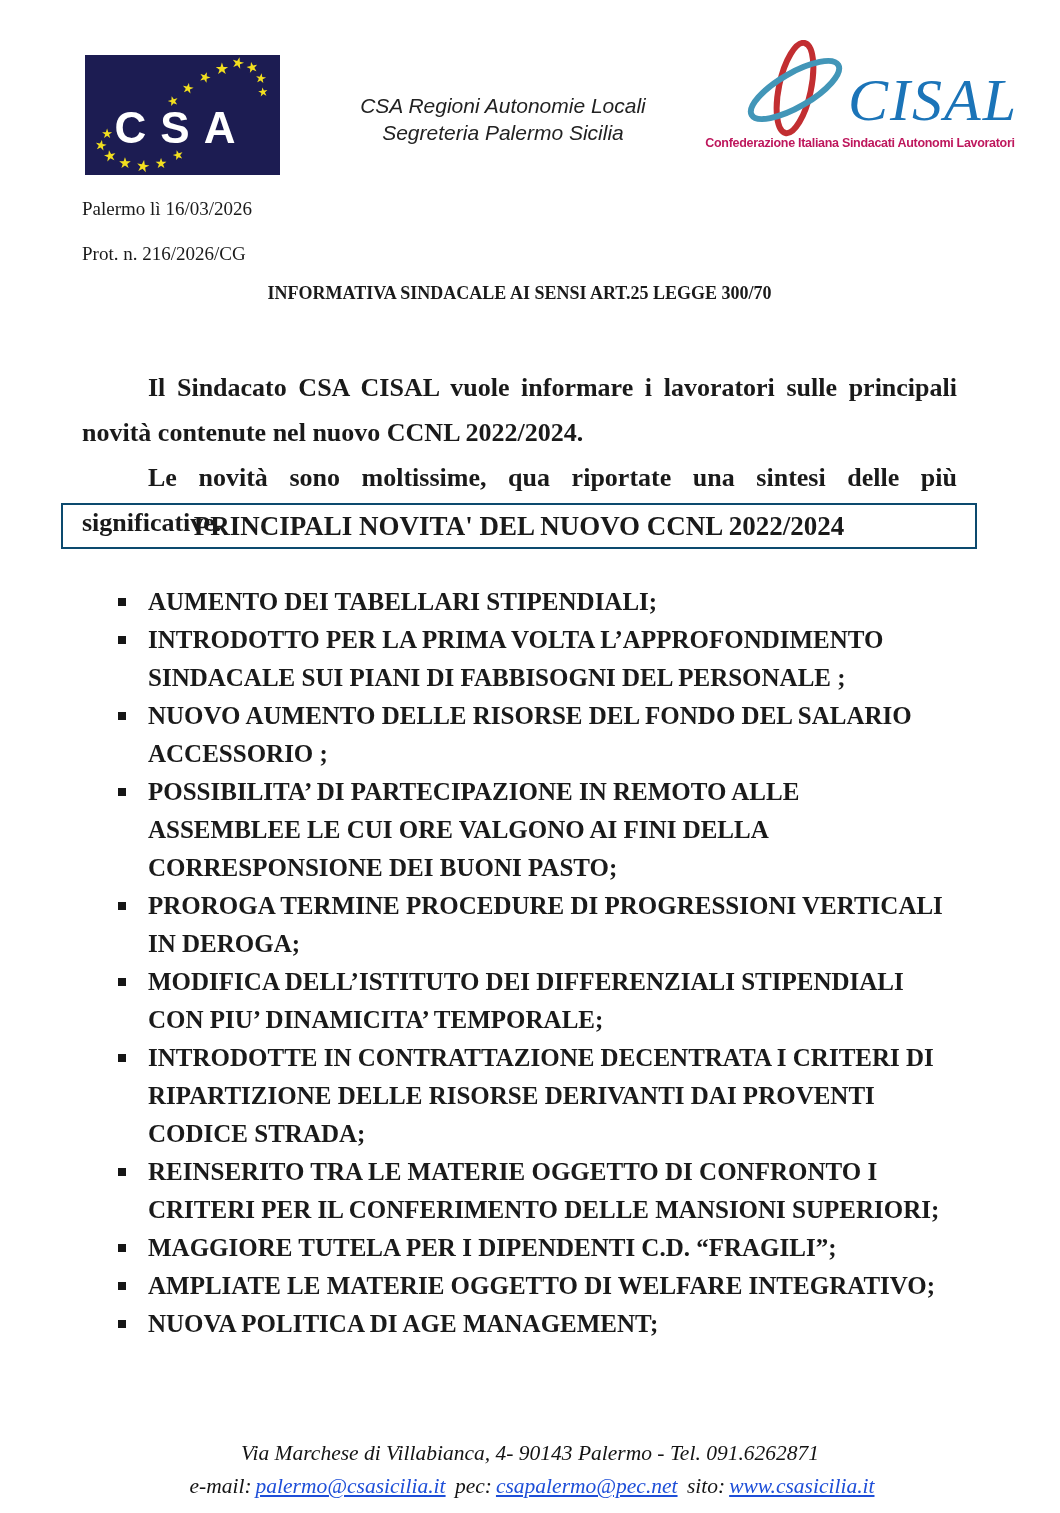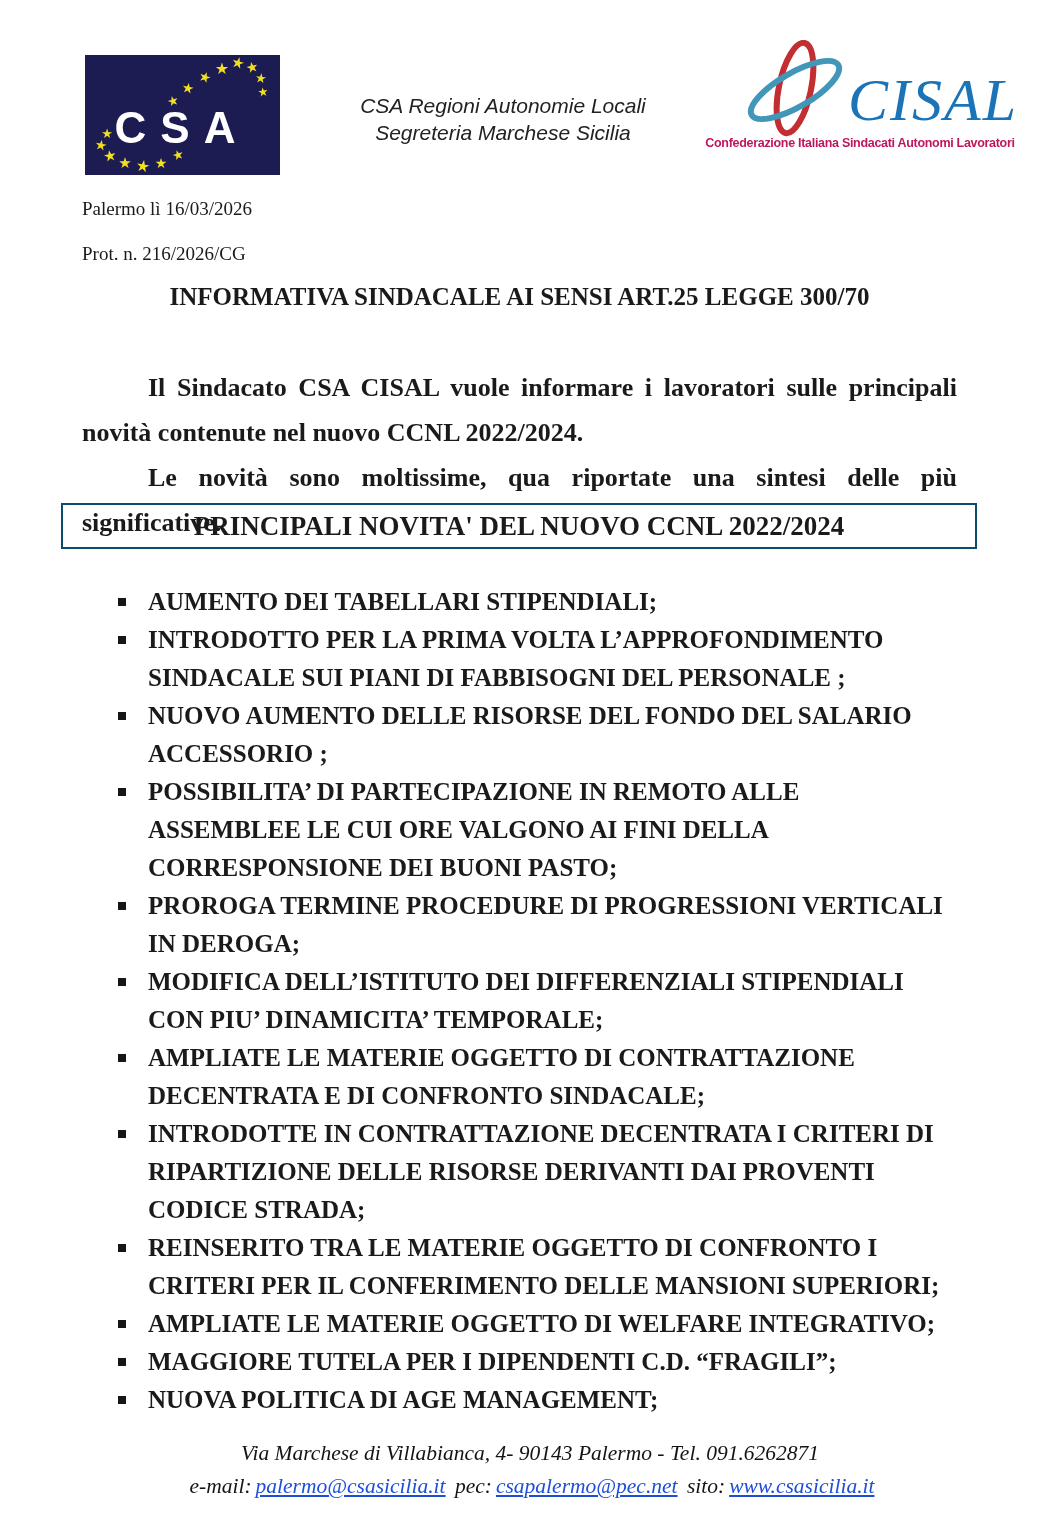--- a/index.html
+++ b/index.html
@@ -26,21 +26,21 @@
     margin-top:-4px;text-align:center;white-space:nowrap;
     font-family:"Liberation Sans", sans-serif;font-weight:bold;
     font-size:12.5px;letter-spacing:-0.3px;color:#be185d;
   }
   .star{font-family:"DejaVu Sans", sans-serif;}
   
   .meta{position:absolute;left:82px;top:186px;font-size:19px;line-height:45px;}
   
   .doc-title{
     position:absolute;left:82px;top:283px;width:875px;text-align:center;
-    font-weight:bold;font-size:25px;
+    font-weight:bold;font-size:18px;
   }
   
   .body-text{position:absolute;left:82px;top:365px;width:875px;}
   .body-text p{
     margin:0;font-weight:bold;font-size:26px;line-height:45px;
     text-align:justify;text-indent:66px;
   }
   
   .box-heading{
     position:absolute;left:61px;top:503px;width:912px;height:42px;
@@ -90,21 +90,21 @@
       <text transform="translate(25 101) rotate(-10)" font-size="15" text-anchor="middle" dominant-baseline="central">★</text>
       <text transform="translate(40 108)" font-size="15" text-anchor="middle" dominant-baseline="central">★</text>
       <text transform="translate(58 111) rotate(10)" font-size="16" text-anchor="middle" dominant-baseline="central">★</text>
       <text transform="translate(76 108)" font-size="14" text-anchor="middle" dominant-baseline="central">★</text>
       <text transform="translate(93 100) rotate(-15)" font-size="13" text-anchor="middle" dominant-baseline="central">★</text>
     </g>
   </svg>
 
   <div class="org-text">
     <div>CSA Regioni Autonomie Locali</div>
-    <div>Segreteria Marchese Sicilia</div>
+    <div>Segreteria Palermo Sicilia</div>
   </div>
 
   <div class="cisal-block">
     <svg class="cisal-svg" viewBox="0 0 340 100" xmlns="http://www.w3.org/2000/svg">
       <g>
         <ellipse cx="105" cy="48" rx="46" ry="16" fill="none" stroke="#c22e31" stroke-width="6" transform="rotate(-78 105 48)"></ellipse>
         <ellipse cx="105" cy="50" rx="50" ry="17" fill="none" stroke="#4296b8" stroke-width="6" transform="rotate(-30 105 50)"></ellipse>
       </g>
       <text class="cisal-wordmark" x="158" y="80" font-size="60" letter-spacing="2">CISAL</text>
     </svg>
@@ -152,43 +152,39 @@
       <li>
         <span class="bullet-square"></span>
         <span>PROROGA TERMINE PROCEDURE DI PROGRESSIONI VERTICALI IN DEROGA;</span>
       </li>
 
       <li>
         <span class="bullet-square"></span>
         <span>MODIFICA DELL’ISTITUTO DEI DIFFERENZIALI STIPENDIALI  CON PIU’ DINAMICITA’ TEMPORALE;</span>
       </li>
 
-      <li>
-        <span class="bullet-square"></span>
-        <span>AMPLIATE LE MATERIE OGGETTO DI CONTRATTAZIONE DECENTRATA E DI CONFRONTO SINDACALE;</span>
-      </li>
 
       <li>
         <span class="bullet-square"></span>
         <span>INTRODOTTE IN CONTRATTAZIONE DECENTRATA I CRITERI DI RIPARTIZIONE DELLE RISORSE DERIVANTI DAI PROVENTI CODICE STRADA;</span>
       </li>
 
       <li>
         <span class="bullet-square"></span>
         <span>REINSERITO TRA LE MATERIE OGGETTO DI CONFRONTO  I CRITERI PER IL CONFERIMENTO DELLE MANSIONI SUPERIORI;</span>
       </li>
 
       <li>
         <span class="bullet-square"></span>
+        <span>MAGGIORE TUTELA PER I DIPENDENTI C.D. “FRAGILI”;</span>
+      </li>
+
+      <li>
+        <span class="bullet-square"></span>
         <span>AMPLIATE LE MATERIE OGGETTO DI WELFARE INTEGRATIVO;</span>
-      </li>
-
-      <li>
-        <span class="bullet-square"></span>
-        <span>MAGGIORE TUTELA PER I DIPENDENTI C.D. “FRAGILI”;</span>
       </li>
 
       <li>
         <span class="bullet-square"></span>
         <span>NUOVA POLITICA DI AGE MANAGEMENT;</span>
       </li>
     </ul>
 
   <div class="footer">
     <div>Via  Marchese di Villabianca, 4- 90143 Palermo - Tel. 091.6262871</div>

